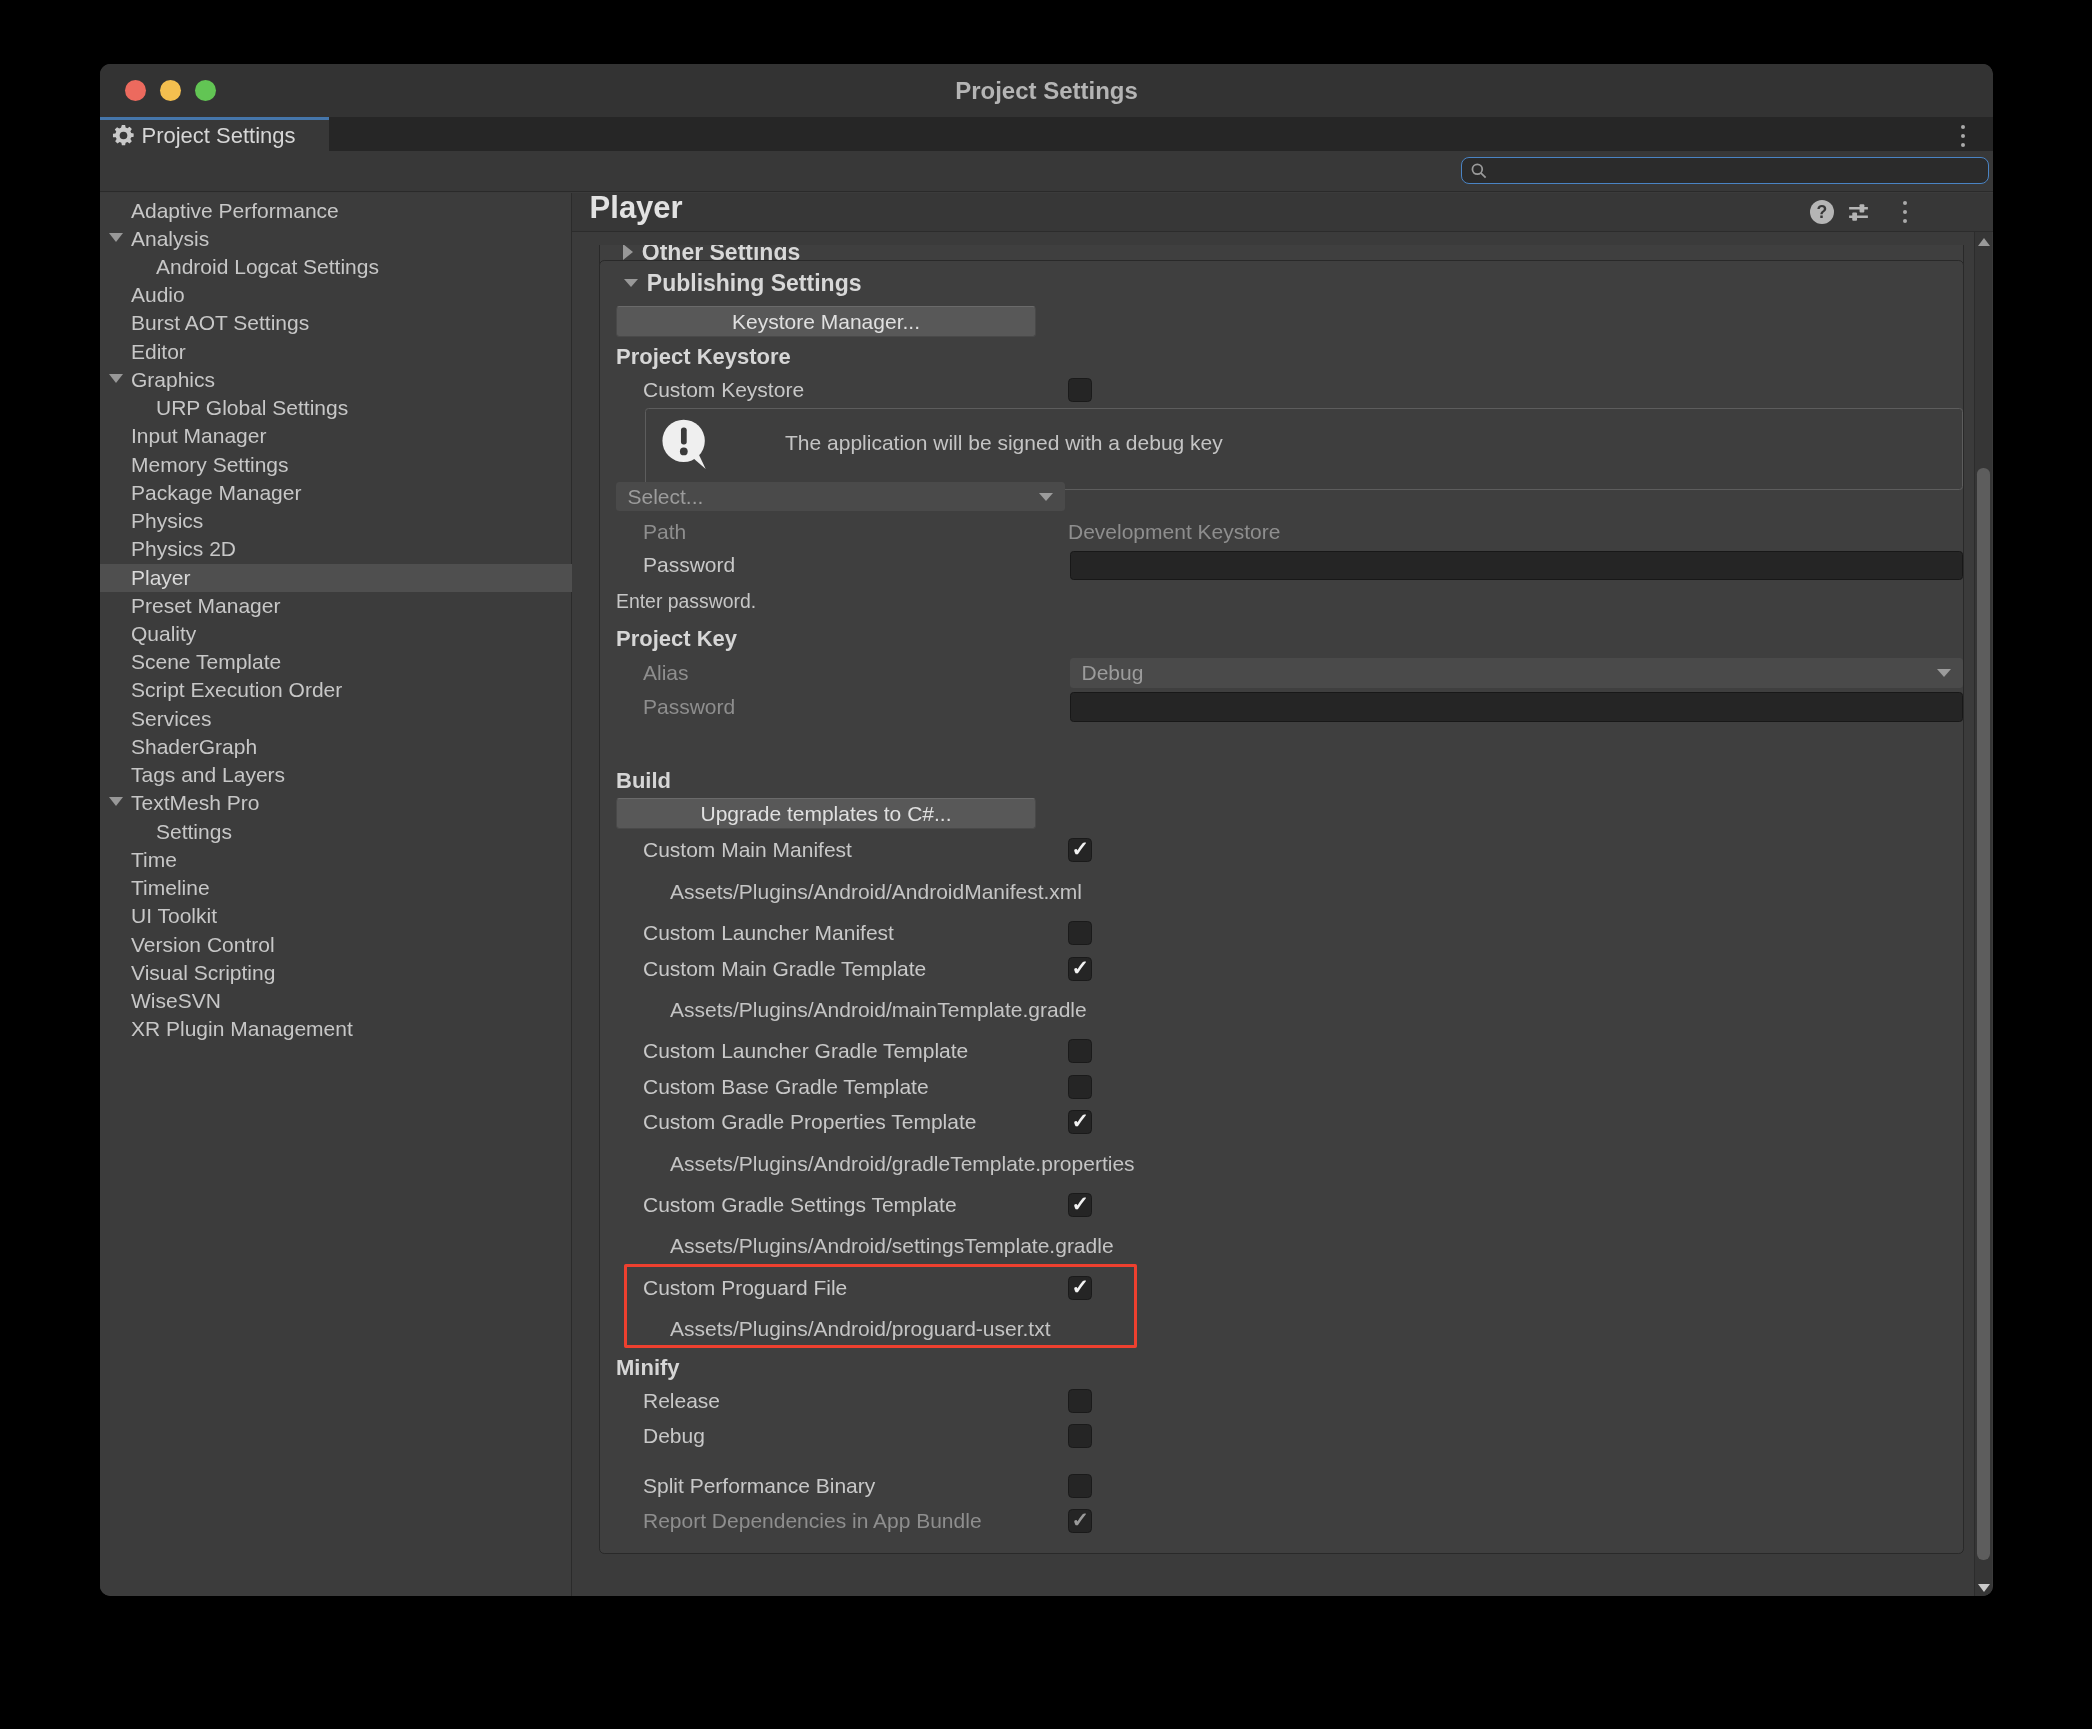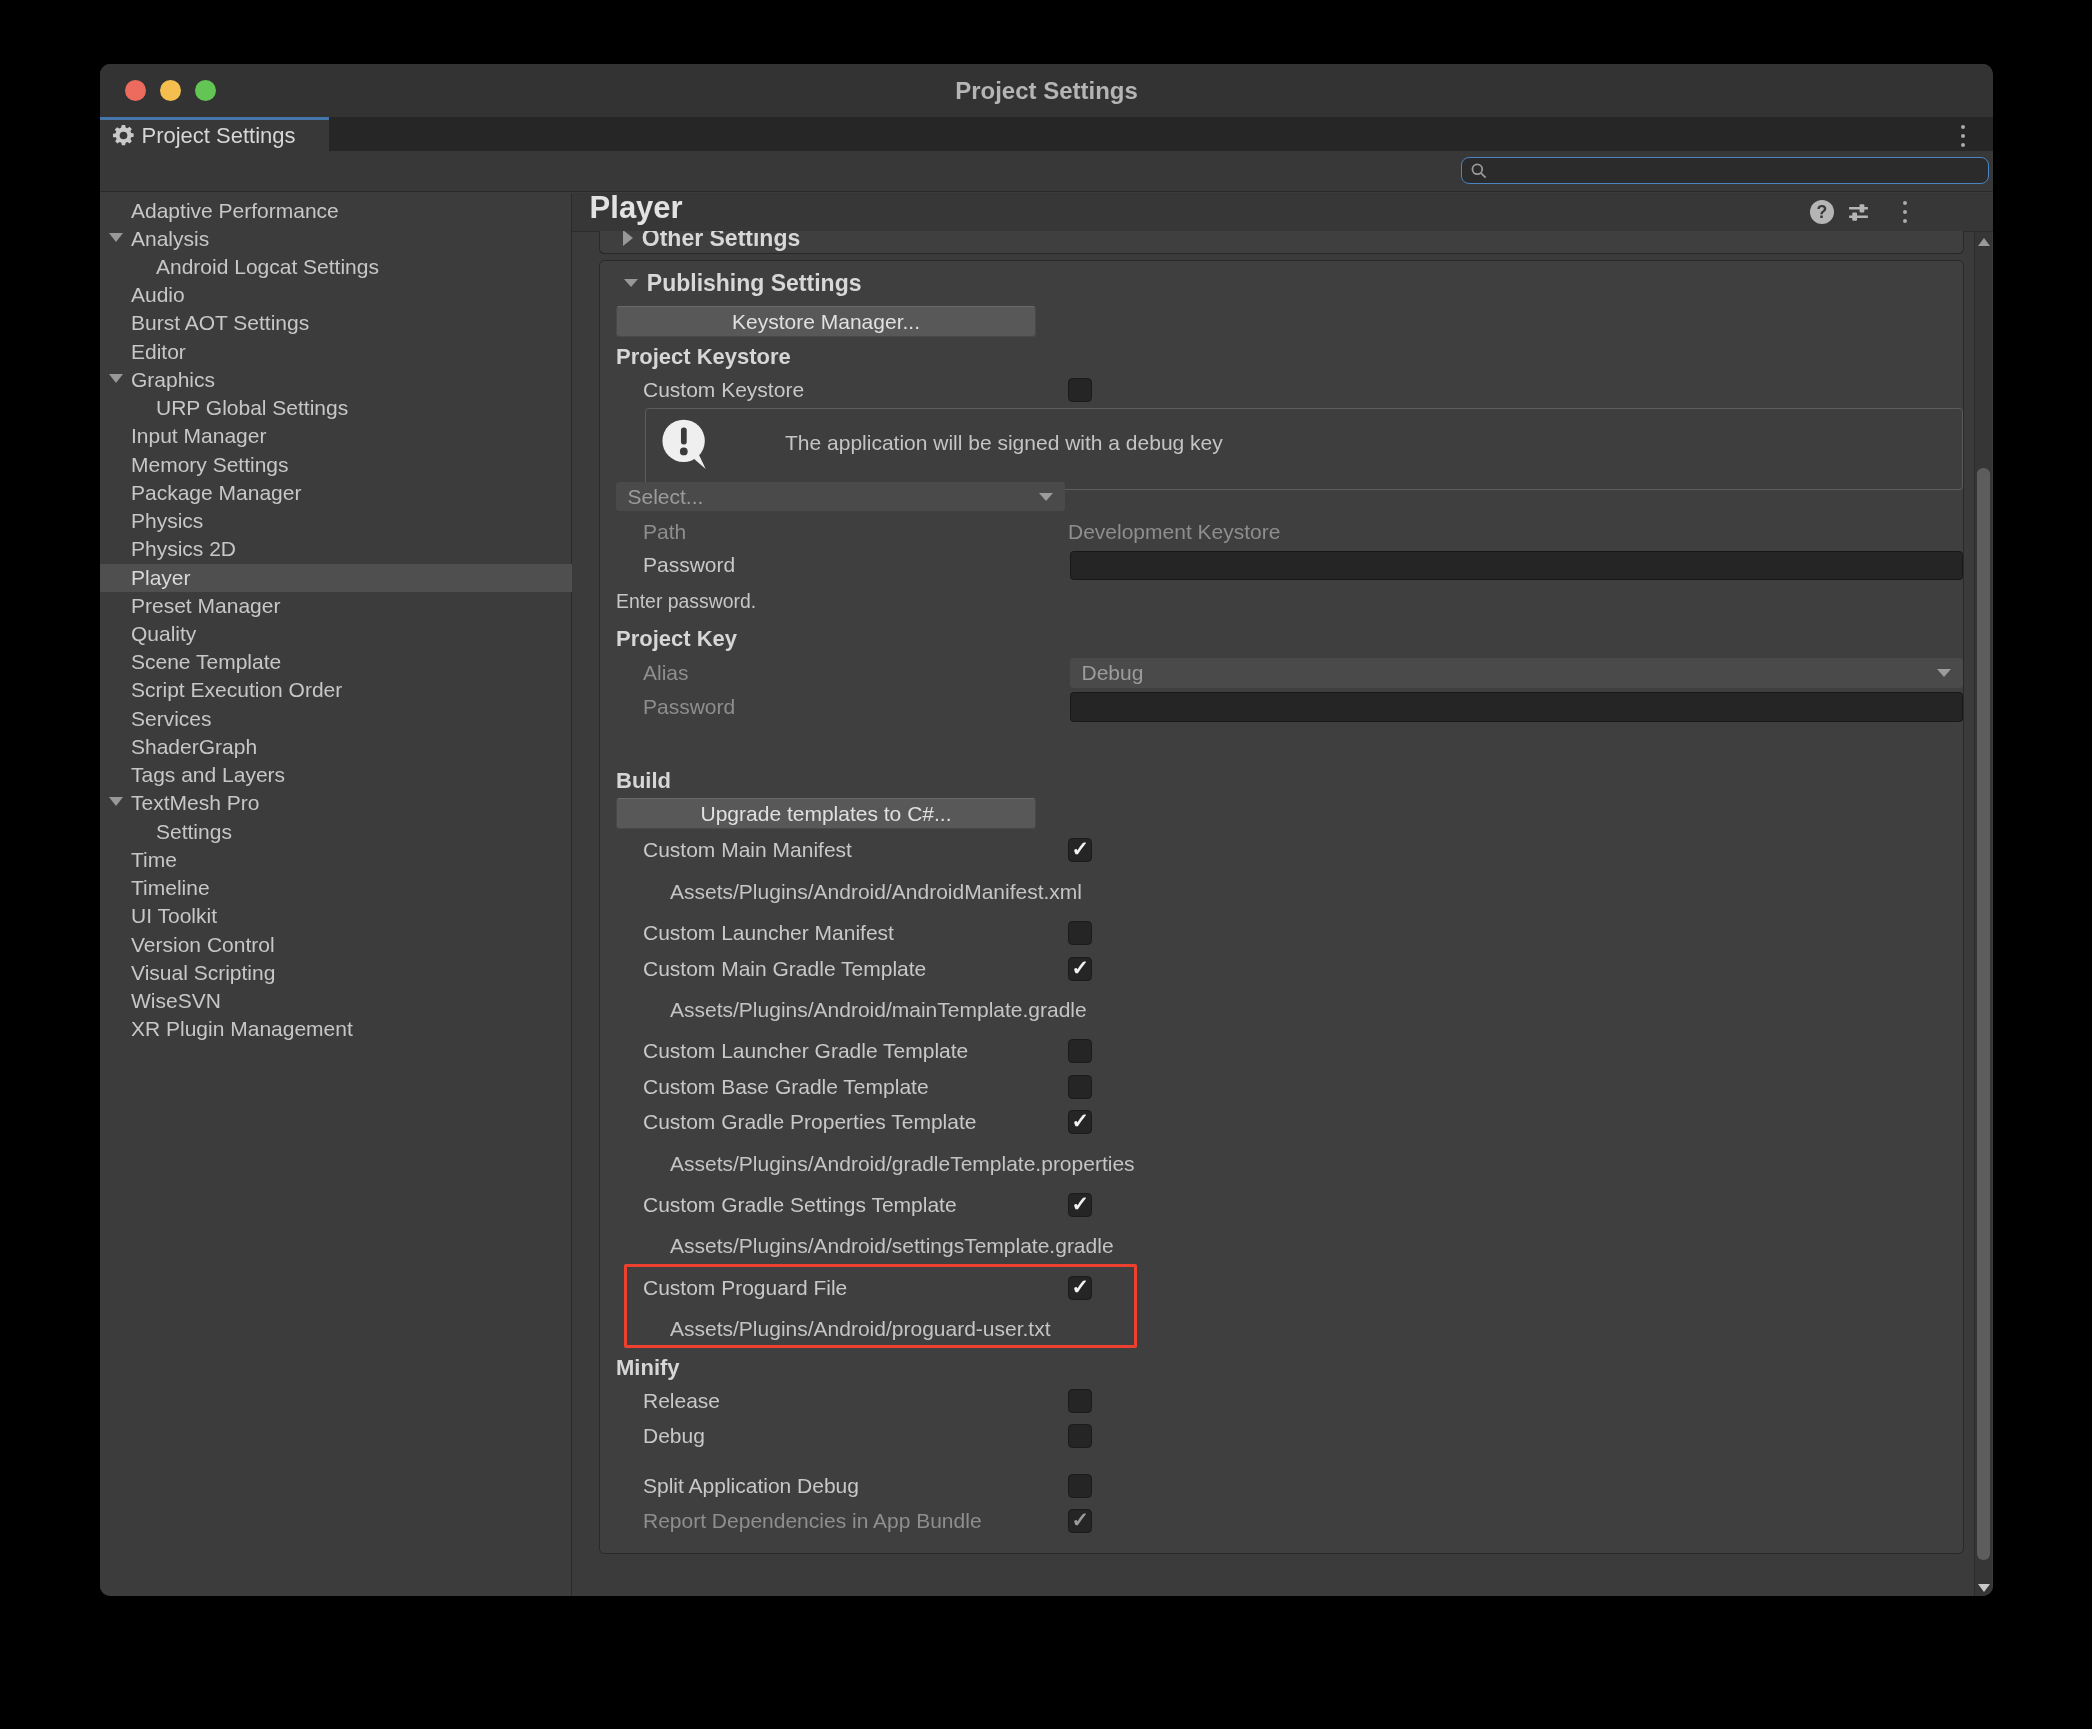--- a/index.html
+++ b/index.html
@@ -39,21 +39,21 @@
   .si.selected{background:#4f4f4f;color:#d9d9d9;}
   .fold{position:absolute;left:8.8px;width:0;height:0;border-left:7px solid transparent;border-right:7px solid transparent;
         border-top:9.7px solid #989898;cursor:pointer;}
   .main{position:absolute;left:472px;top:129px;right:0;bottom:0;background:#3b3b3b;}
   .mheader{position:absolute;left:0;top:0;right:0;height:39px;background:#373737;border-bottom:0.9px solid #2c2c2c;box-sizing:border-box;}
   .mheader .ptitle{position:absolute;left:17.6px;top:-2.6px;font-size:31px;font-weight:bold;color:#e2e2e2;}
   .hicon{position:absolute;top:6.2px;width:26.5px;height:26.5px;display:flex;align-items:center;justify-content:center;cursor:pointer;}
   .qicon{width:24px;height:24px;border-radius:50%;background:#b5b5b5;color:#373737;font-size:17.6px;font-weight:bold;
          display:flex;align-items:center;justify-content:center;}
   
-  .otherbox{position:absolute;left:27px;top:38px;width:1365px;height:23px;background:#3f3f3f;
+  .otherbox{position:absolute;left:27px;top:52px;width:1365px;height:23px;background:#3f3f3f;
             border:0.9px solid #292929;border-top:none;border-radius:0 0 5.3px 5.3px;box-sizing:border-box;overflow:hidden;}
   .otherrow{position:absolute;left:0;top:-6.2px;height:26.5px;display:flex;align-items:center;}
   .tri-right{width:0;height:0;border-top:8px solid transparent;border-bottom:8px solid transparent;
              border-left:10.6px solid #989898;}
   .otherrow .sectitle{margin-left:8.8px;}
   
   .pubbox{position:absolute;left:27px;top:67px;width:1365px;height:1294px;background:#3f3f3f;
           border:0.9px solid #292929;border-radius:5.3px;box-sizing:border-box;}
   .sectitle{font-size:23px;font-weight:bold;color:#d8d8d8;}
   .prow{position:absolute;left:0;width:1365px;height:30px;display:flex;align-items:center;}
@@ -326,21 +326,21 @@
       <div class="prow" style="top:1125px;">
         <span class="lbl">Release</span>
         <span class="cb" style="top:2.6px;"></span>
       </div>
       <div class="prow" style="top:1160px;">
         <span class="lbl">Debug</span>
         <span class="cb" style="top:2.6px;"></span>
       </div>
 
       <div class="prow" style="top:1210px;">
-        <span class="lbl">Split Application Debug</span>
+        <span class="lbl">Split Performance Binary</span>
         <span class="cb" style="top:2.6px;"></span>
       </div>
       <div class="prow" style="top:1245px;">
         <span class="lbl dim">Report Dependencies in App Bundle</span>
         <span class="cb checked disabled" style="top:2.6px;"></span>
       </div>
     </div>
 
     <div class="sbar">
       <div class="sarrow-up"></div>

